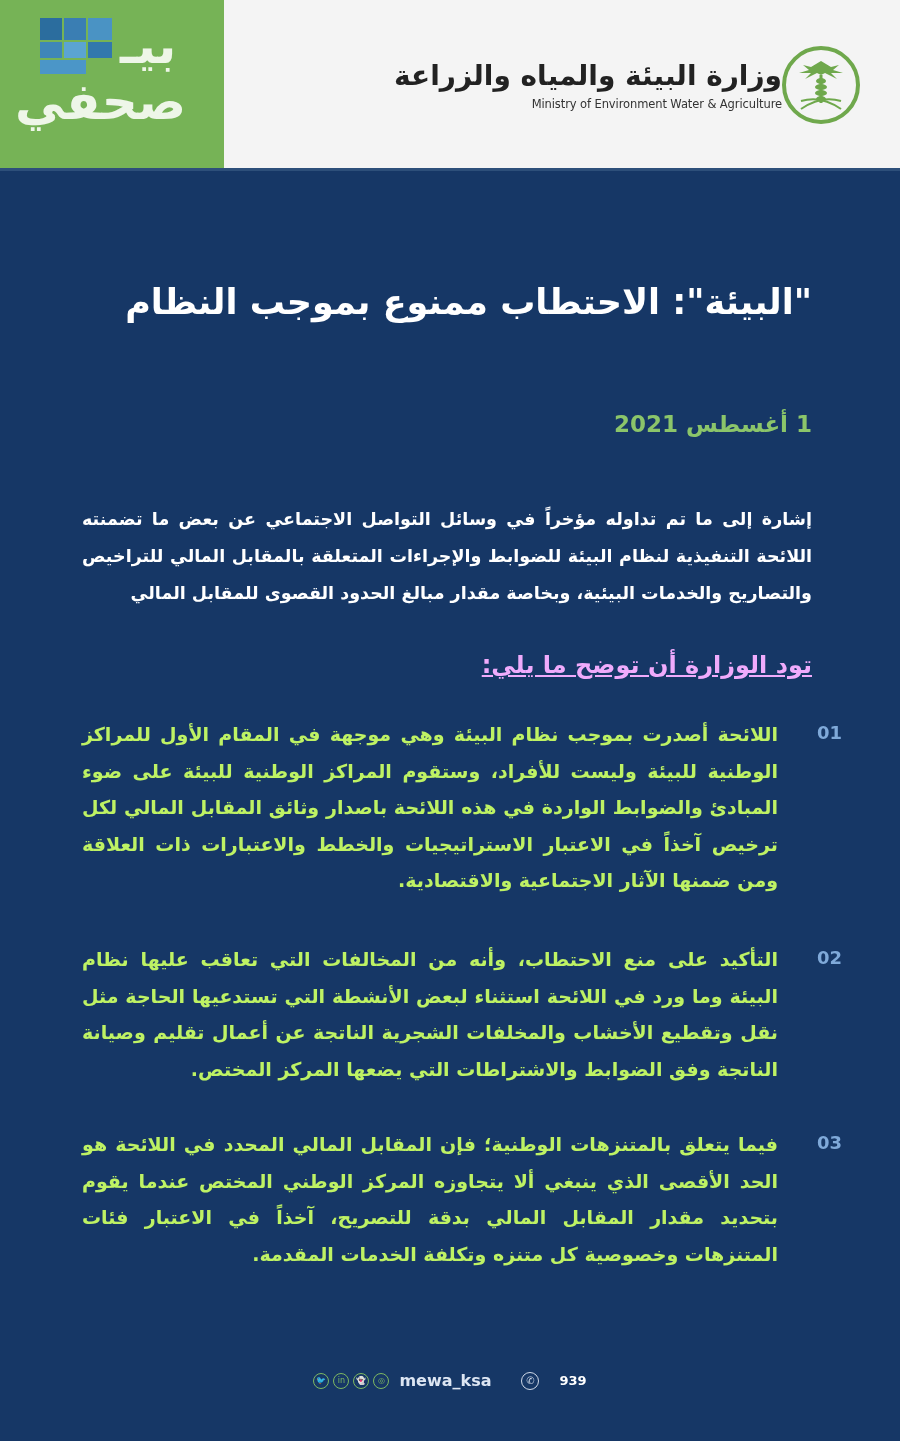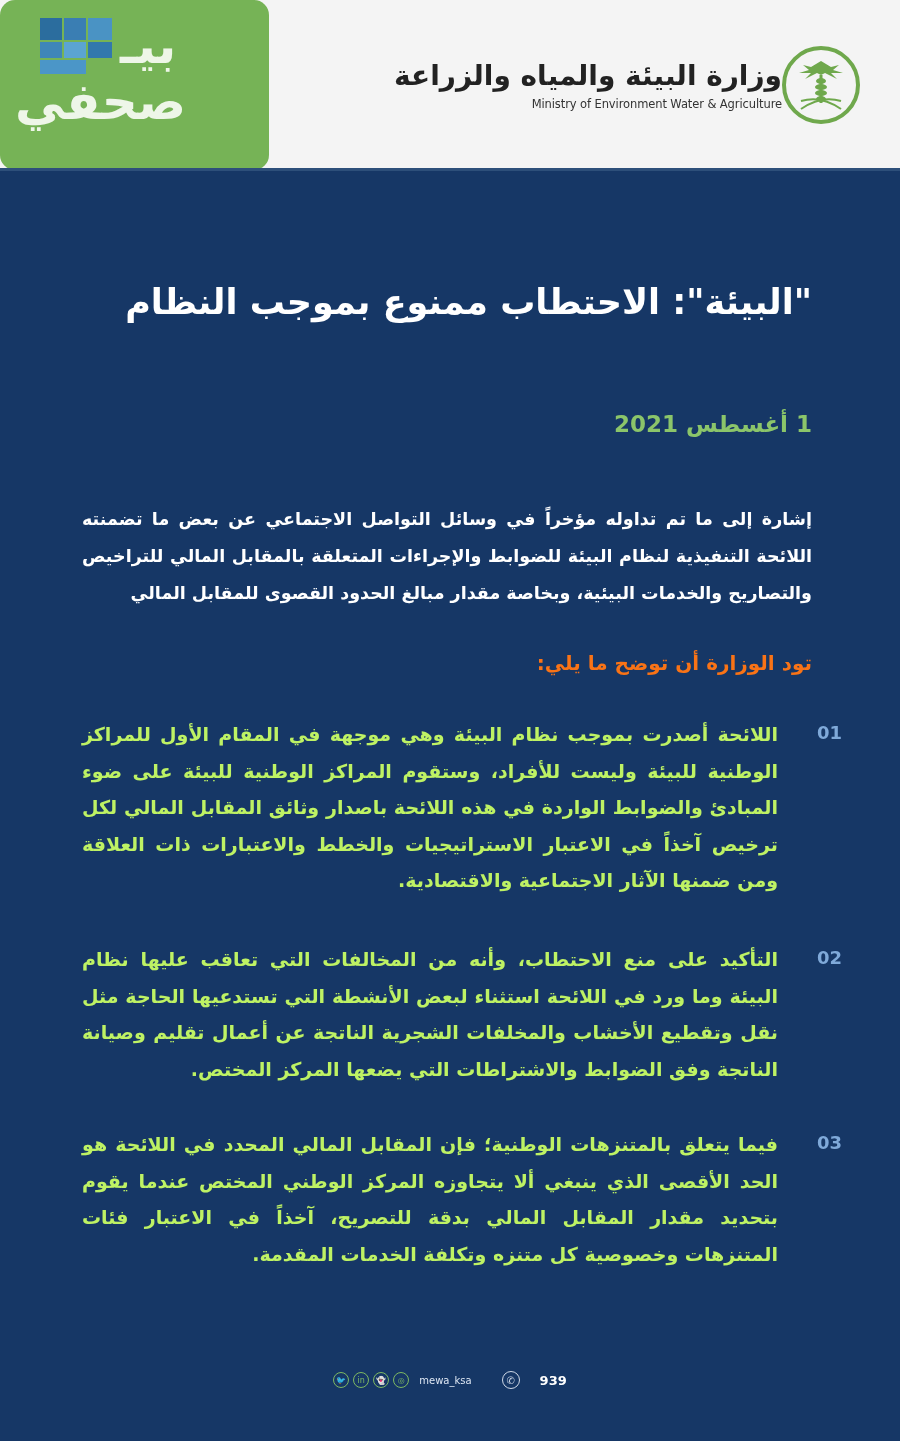--- a/index.html
+++ b/index.html
@@ -1,52 +1,52 @@
 <!DOCTYPE html>
 <html><head>
   <meta charset="utf-8">
   <style>
     * { box-sizing: border-box; margin: 0; padding: 0; }
     html, body { width: 900px; height: 1441px; overflow: hidden; background: #163766; }
     body { font-family: "DejaVu Sans", sans-serif; position: relative; }
 
     .header { position: absolute; left: 0; top: 0; width: 900px; height: 170px; background: #f4f4f4; }
-    .brand-box { position: absolute; left: 0; top: 0; width: 269px; height: 170px; background: #76b356; border-radius: 15px; }
+    .brand-box { position: absolute; left: 0; top: 0; width: 224px; height: 170px; background: #76b356; }
     .brand-grid { position: absolute; left: 40px; top: 18px; width: 84px; height: 58px; }
     .brand-grid .cell { position: absolute; }
     .brand-text-top { position: absolute; left: 120px; top: 16px; font-size: 50px; font-weight: bold; color: #eef6e8; line-height: 60px; direction: rtl; }
     .brand-text-bottom { position: absolute; left: 36px; top: 72px; width: 150px; text-align: center; font-size: 50px; font-weight: bold; color: #eef6e8; line-height: 60px; direction: rtl; }
 
     .ministry { position: absolute; right: 40px; top: 40px; height: 90px; display: flex; align-items: center; }
     .ministry-text { display: flex; flex-direction: column; align-items: flex-end; }
     .ministry-ar { font-size: 28px; font-weight: bold; color: #222; direction: rtl; line-height: 36px; }
     .ministry-en { font-size: 11.5px; color: #333; line-height: 16px; margin-top: 2px; letter-spacing: -0.1px; }
     .ministry-logo { width: 78px; height: 78px; border-radius: 50%; border: 4px solid #6fa84c; display: flex; align-items: center; justify-content: center; }
 
     .header-divider { position: absolute; left: 0; top: 168px; width: 900px; height: 3px; background: #2d4f7a; }
 
     .content { position: absolute; left: 0; top: 171px; width: 900px; height: 1270px; background: #163766; }
 
     .title { position: absolute; right: 88px; top: 100px; width: 700px; text-align: right; direction: rtl; color: #ffffff; font-weight: bold; font-size: 35px; line-height: 62px; }
     .date { position: absolute; right: 88px; top: 240px; direction: rtl; color: #8bc56a; font-size: 23px; font-weight: bold; }
 
     .intro-para { position: absolute; right: 88px; top: 330px; width: 730px; text-align: justify; text-align-last: right; direction: rtl; color: #ffffff; font-size: 17.5px; line-height: 37px; font-weight: bold; }
-    .intro-line { position: absolute; right: 88px; top: 480px; direction: rtl; color: #f97316; font-size: 20px; font-weight: bold; }
+    .intro-line { position: absolute; right: 88px; top: 480px; direction: rtl; color: #f0abfc; font-size: 24px; font-weight: bold; text-decoration: underline; }
 
     .item { position: absolute; right: 58px; width: 760px; display: flex; flex-direction: row-reverse; align-items: flex-start; }
     .item-num { width: 50px; flex: 0 0 50px; text-align: right; color: #7fa9d9; font-size: 18px; font-weight: bold; line-height: 34px; }
     .item-text { flex: 1; direction: rtl; text-align: justify; text-align-last: right; color: #bef264; font-size: 19px; line-height: 36.5px; font-weight: bold; padding-right: 14px; }
 
     .item-1 { top: 545px; }
     .item-2 { top: 770px; }
     .item-3 { top: 955px; }
 
     .footer { position: absolute; left: 0; top: 1200px; width: 900px; display: flex; justify-content: center; align-items: center; gap: 4px; }
     .social-icon { width: 16px; height: 16px; border-radius: 50%; border: 1.5px solid #7db862; display: flex; align-items: center; justify-content: center; font-size: 8px; color: #7db862; }
-    .handle { color: #dde6f3; font-size: 10px; font-weight: normal; margin-left: 6px; margin-right: 26px; }
+    .handle { color: #dde6f3; font-size: 16px; font-weight: bold; margin-left: 6px; margin-right: 26px; }
     .phone-icon { width: 18px; height: 18px; border-radius: 50%; border: 1.5px solid #cfd9e8; display: flex; align-items: center; justify-content: center; font-size: 10px; color: #cfd9e8; }
     .phone-num { color: #ffffff; font-size: 13px; font-weight: bold; margin-left: 16px; }
   </style>
 </head>
 <body>
 
 <div class="header">
   <div class="brand-box">
     <div class="brand-grid">
       <div class="cell" style="left:0;top:0;width:22px;height:22px;background:#2b6d9e;"></div>

